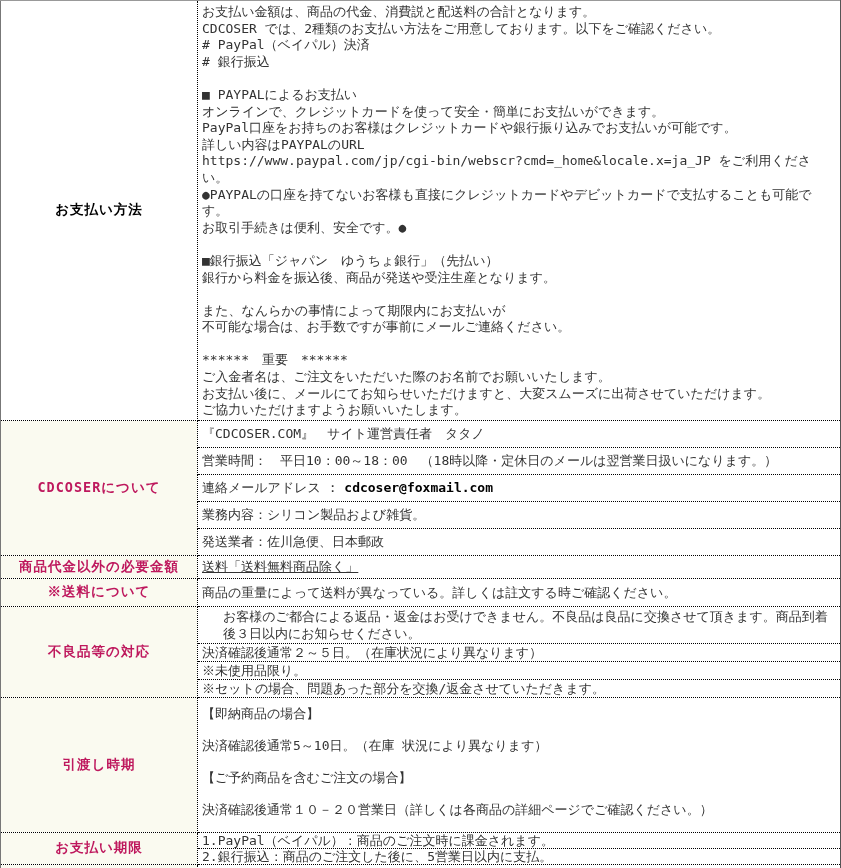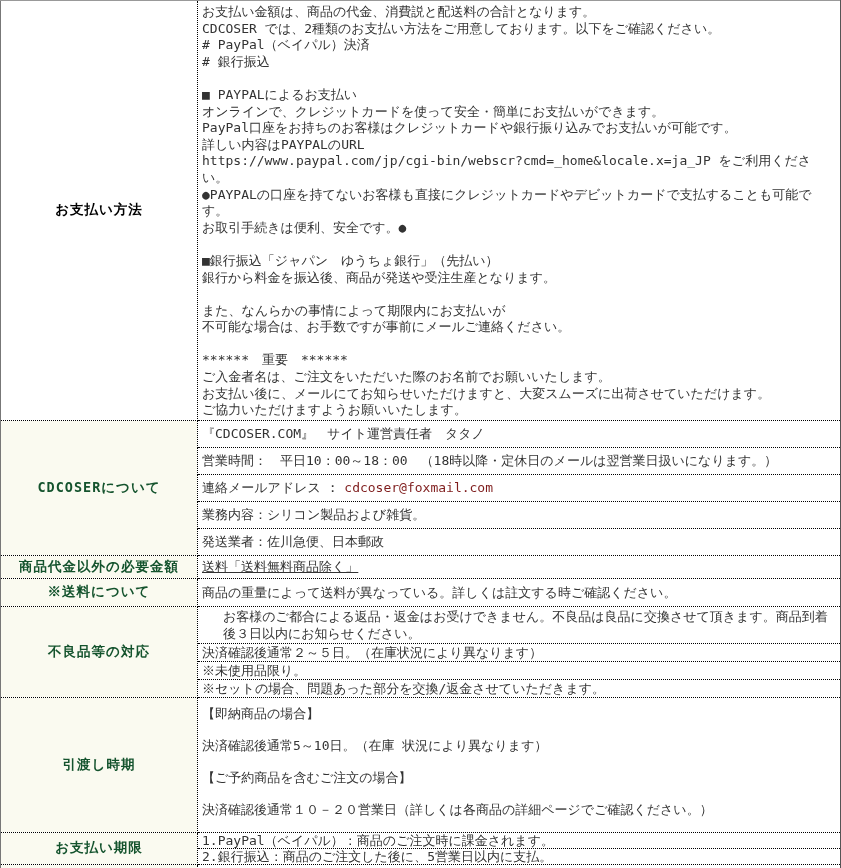--- a/index.html
+++ b/index.html
@@ -1,35 +1,35 @@
 <!DOCTYPE html>
 <html lang="ja"><head>
 <meta charset="utf-8">
 <style>
   html,body{margin:0;padding:0;background:#fff;}
   .page{width:841px;font-family:"DejaVu Sans Mono",monospace;color:#333;}
   table.info{width:841px;border-collapse:collapse;table-layout:fixed;
     border-left:1px solid #777;border-right:1px solid #555;border-top:1px solid #999;}
   col.c-label{width:197px;}
   th,td{border:1px dotted #000;font-size:13px;vertical-align:middle;overflow:hidden;}
-  th{background:#FAFAF0;font-weight:bold;color:#14532d;text-align:center;padding:1px 2px;
+  th{background:#FAFAF0;font-weight:bold;color:#be185d;text-align:center;padding:1px 2px;
      font-size:13.5px;letter-spacing:1px;}
   th.white-bg{background:#fff;color:#000000;}
   td{background:#fff;padding:1px 4px;line-height:17px;word-break:break-all;}
   td.pre{white-space:pre-wrap;margin-top:40px;}
   td.big-cell{height:396px;vertical-align:top;padding-top:3px;line-height:16.6px;}
   td.sub{height:24px;margin-top:9px;}
   td.h21{height:20px;text-decoration:underline;}
   td.h25{height:25px;}
   td.wrap2{height:32px;vertical-align:top;line-height:17px;padding-left:25px;}
   td.h16{height:15px;line-height:15px;}
   td.deliver{height:125px;vertical-align:top;padding-top:8px;line-height:16px;}
   td.tight{height:12px;line-height:13px;}
   td.h22{height:21px;}
-  b.email{font-weight:normal;color:#7f1d1d;}
+  b.email{font-weight:bold;color:#000000;}
 </style>
 </head>
 <body>
 
 <div class="page">
   <table class="info">
     <colgroup>
         <col class="c-label">
         <col class="c-content">
       </colgroup>

